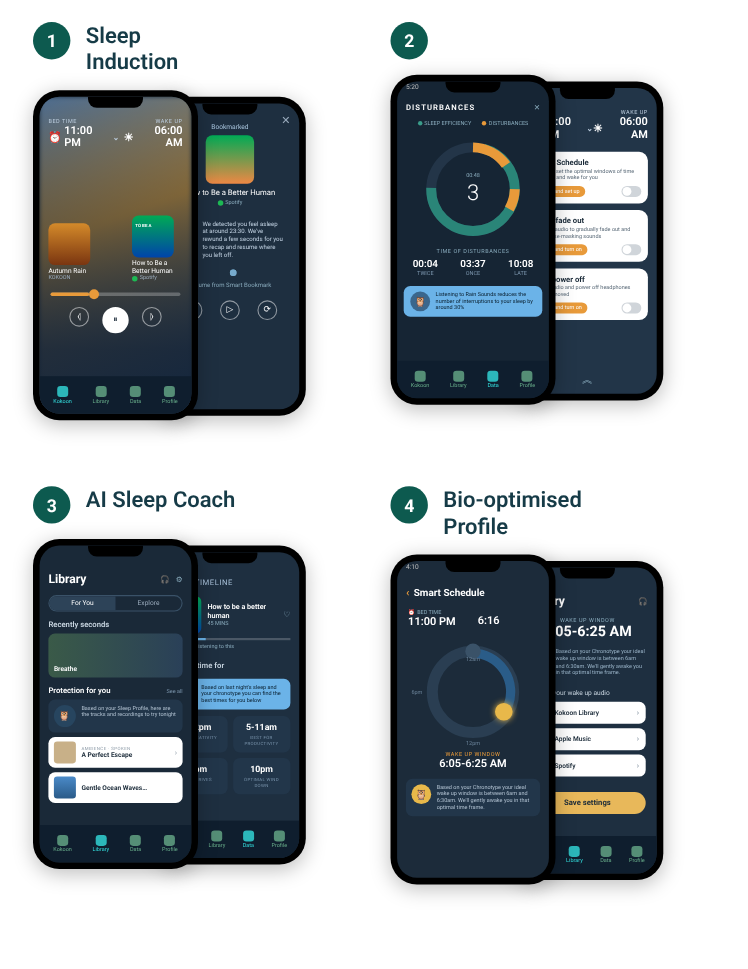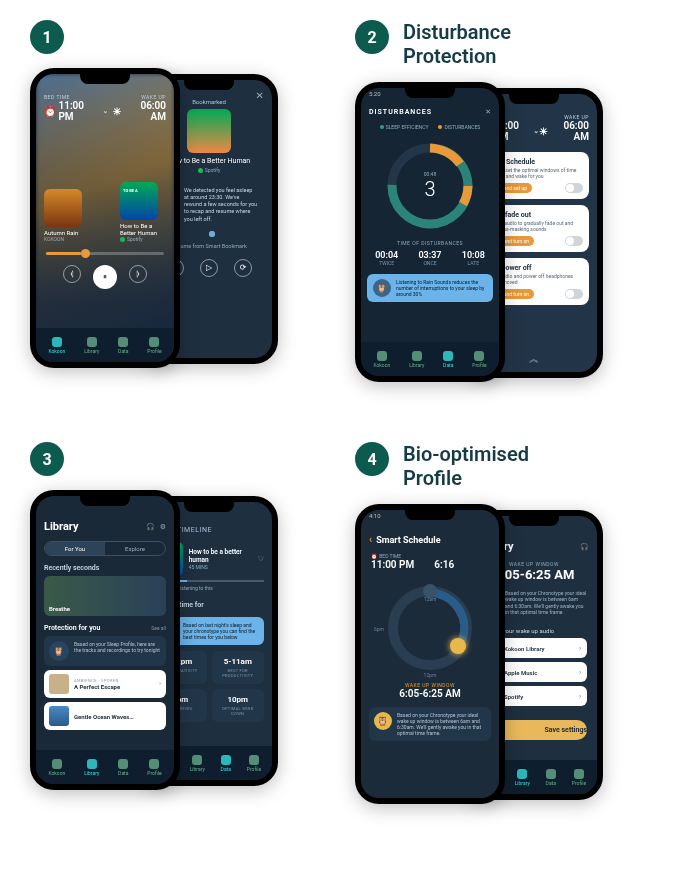--- a/index.html
+++ b/index.html
@@ -247,30 +247,32 @@
   .wake-block{text-align:center;margin-top:4px;}
   .wake-block .l{font-size:5px;color:#8ab;letter-spacing:0.5px;}
   .wake-block .v{font-size:13px;font-weight:700;}
   .desc-card{margin:8px 10px 0;display:flex;gap:6px;}
   .desc-card .txt{font-size:5px;color:#9ab4c8;line-height:1.25;}
   .choose-lbl{font-size:6px;color:#c8d5e0;margin:12px 10px 4px;}
   .opt-list{margin:0 10px;display:flex;flex-direction:column;gap:4px;}
   .opt{background:#fff;color:#1a2a38;border-radius:6px;padding:4px 6px;display:flex;align-items:center;gap:5px;font-size:6px;font-weight:600;}
   .opt .ico{width:12px;height:12px;border-radius:3px;background:#1a8f7a;display:flex;align-items:center;justify-content:center;color:#fff;font-size:7px;}
   .opt .chev{margin-left:auto;color:#8a98a5;}
-  .save-btn{margin:14px 10px 0;background:#e8b85a;color:#1a2a38;border-radius:16px;padding:6px 0;text-align:right;font-size:7px;font-weight:700;}
+  .save-btn{margin:14px 10px 0;background:#e8b85a;color:#1a2a38;border-radius:16px;padding:6px 0;text-align:center;font-size:7px;font-weight:700;}
 </style>
 </head>
 <body>
 
 <div class="grid">
 
 <div class="feature">
   <div class="feature-header">
     <div class="badge">1</div>
+    <div class="feature-title" style="white-space:pre-line">Sleep
+Induction</div>
   </div>
   <div class="phones">
 
     <div class="phone back f1-back">
       <div class="screen">
         <div class="notch"></div>
         <span class="close-x">✕</span>
         <div class="content">
           <div class="bm-lbl">Bookmarked</div>
           <div class="bm-art"></div>
@@ -365,22 +367,20 @@
               </div>
         </div>
       </div>
     </div>
   </div>
 </div>
 
 <div class="feature">
   <div class="feature-header">
     <div class="badge">2</div>
-    <div class="feature-title" style="white-space:pre-line">Disturbance
-Protection</div>
   </div>
   <div class="phones">
     <div class="phone back f2-back">
       <div class="screen">
         <div class="notch"></div>
         <div class="status-row"></div>
         <div class="top">
           <div class="time-block">
             <div class="lbl">BED TIME</div>
             <div class="val">
@@ -491,20 +491,21 @@
               </div>
         </div>
       </div>
     </div>
   </div>
 </div>
 
 <div class="feature">
   <div class="feature-header">
     <div class="badge">3</div>
+    <div class="feature-title">AI Sleep Coach</div>
   </div>
   <div class="phones">
     <div class="phone back f3-back">
       <div class="screen">
         <div class="notch"></div>
         <div class="status-row"></div>
         <div class="hdr">OUND TIMELINE</div>
         <div class="cont-card">
           <div class="thumb"></div>
           <div class="info">

